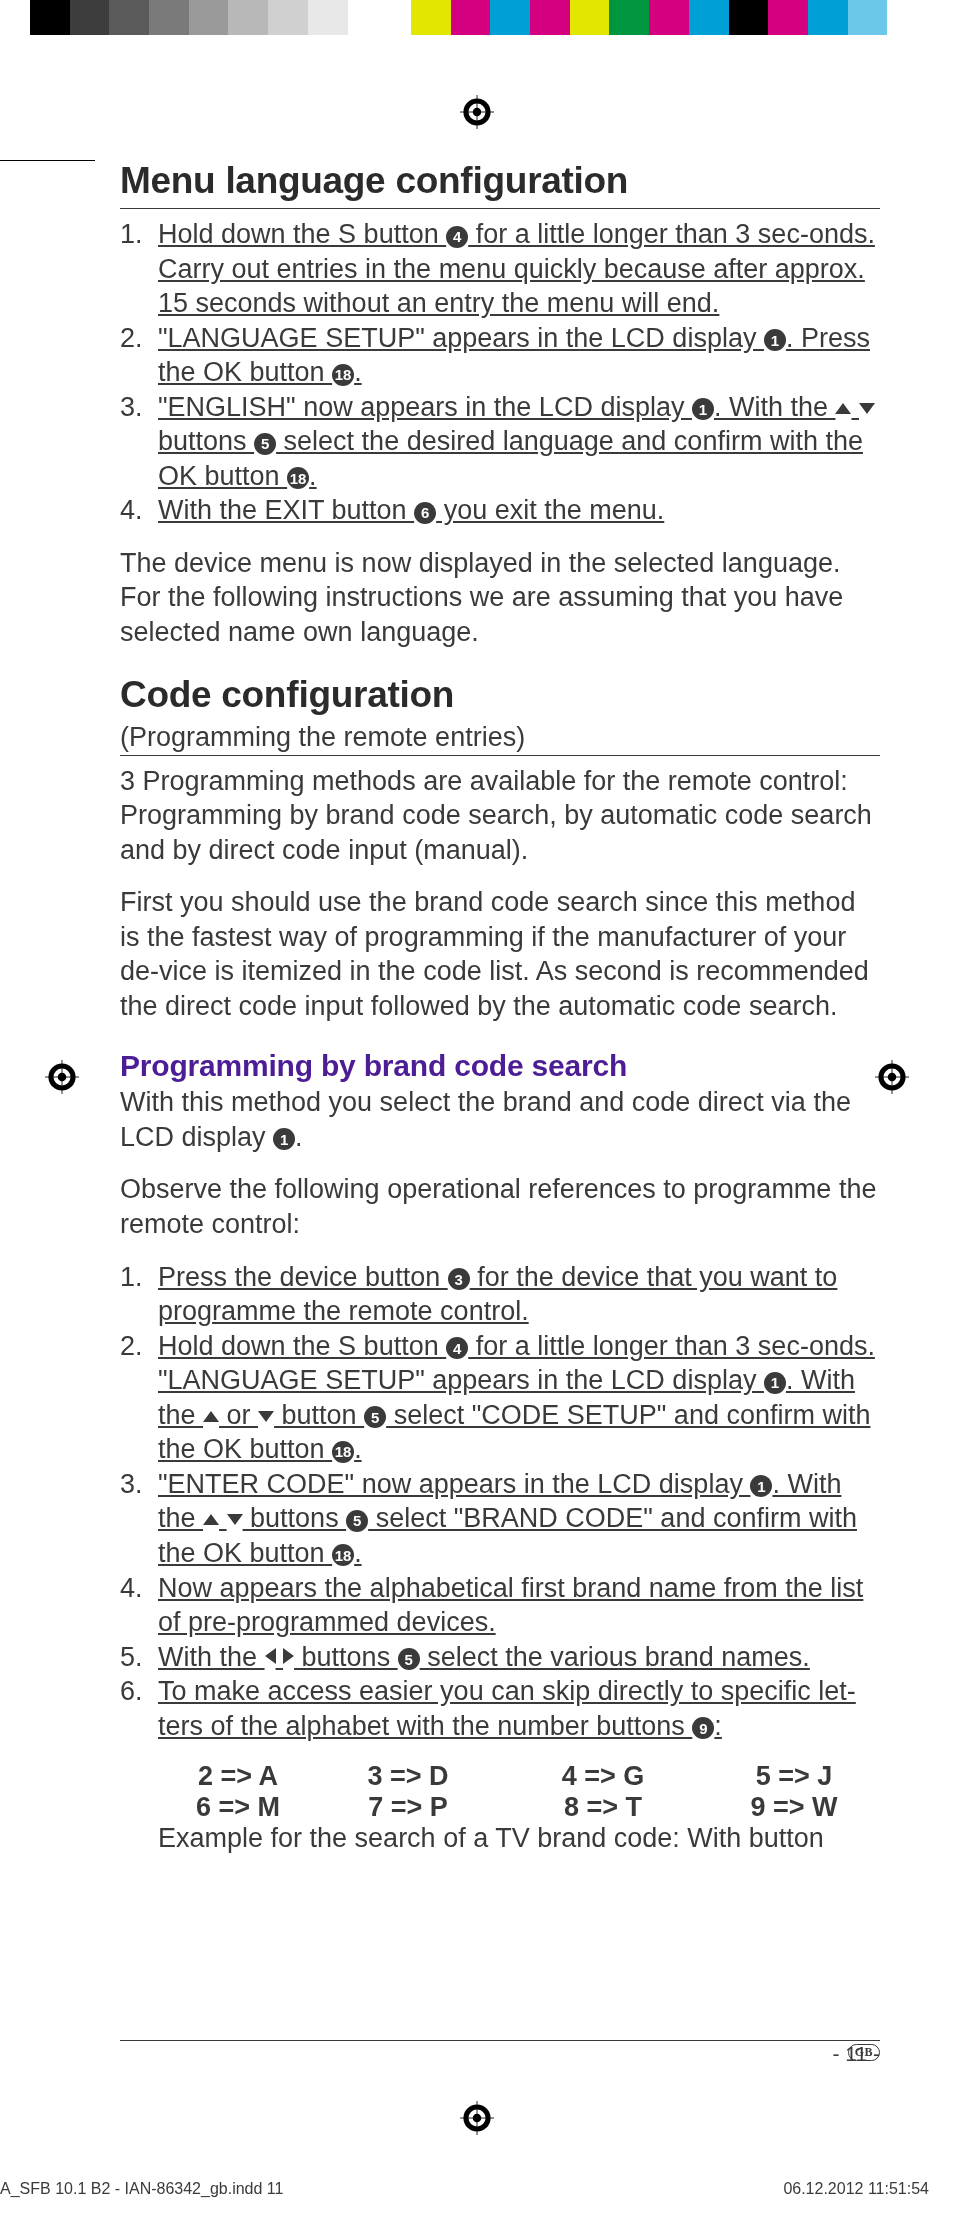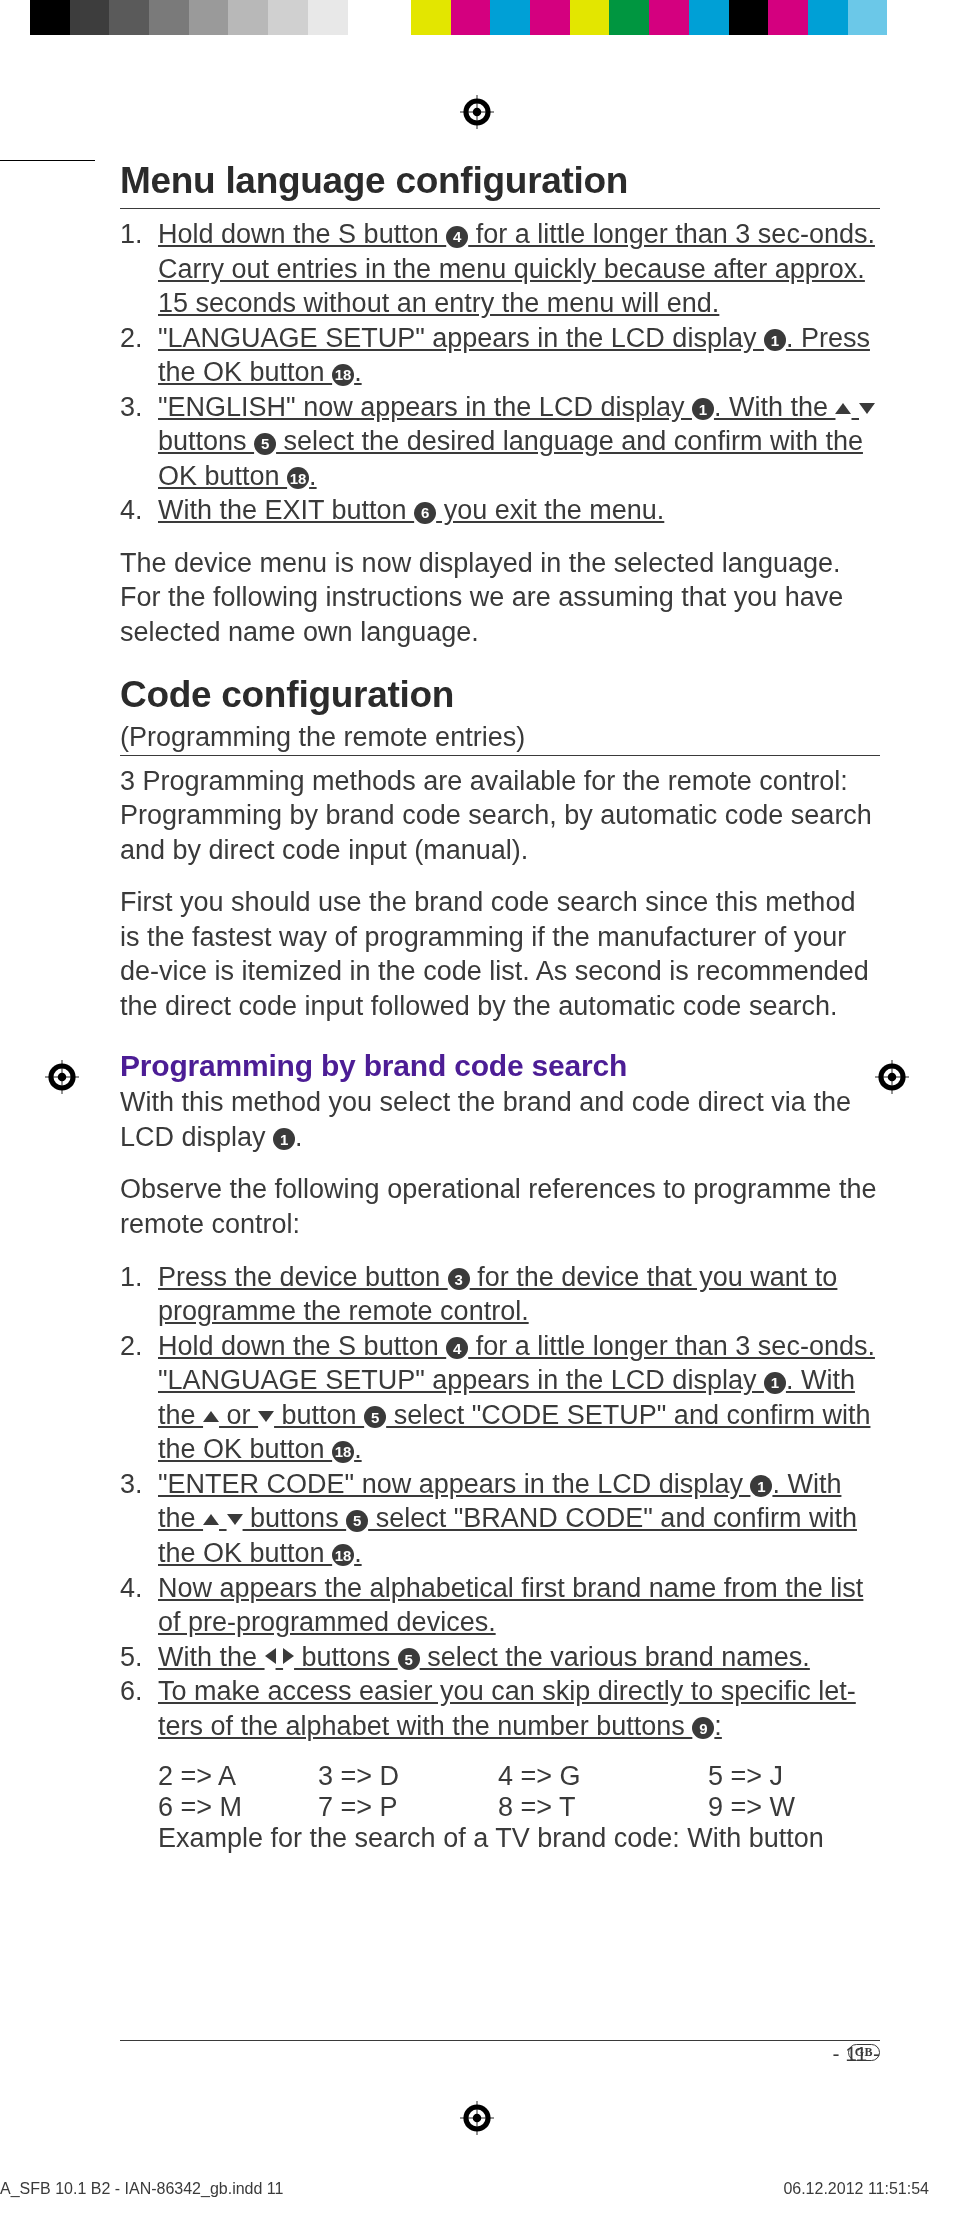--- a/index.html
+++ b/index.html
@@ -105,22 +105,23 @@
     vertical-align: 2px;
   }
   .tri-up { border-left: 8px solid transparent; border-right: 8px solid transparent; border-bottom: 11px solid #3a3a3a; }
   .tri-down { border-left: 8px solid transparent; border-right: 8px solid transparent; border-top: 11px solid #3a3a3a; }
   .tri-left { border-top: 8px solid transparent; border-bottom: 8px solid transparent; border-right: 11px solid #3a3a3a; }
   .tri-right { border-top: 8px solid transparent; border-bottom: 8px solid transparent; border-left: 11px solid #3a3a3a; }
   .mapgrid {
     display: grid;
     grid-template-columns: 160px 180px 210px auto;
     font-size: 27px;
-    font-weight: 400;
+    font-weight: 700;
     margin-left: 38px;
+    text-align: center;
   }
   .exline { margin-left: 38px; font-size: 27px; font-weight: 300; }
   .footer {
     position: absolute;
     left: 120px;
     width: 760px;
     top: 2040px;
   }
   .footer .rule2 { border: none; border-top: 1px solid #3a3a3a; }
   .footer .pgnum { text-align: right; font-size: 21px; font-weight: 300; margin-top: 1px; }

